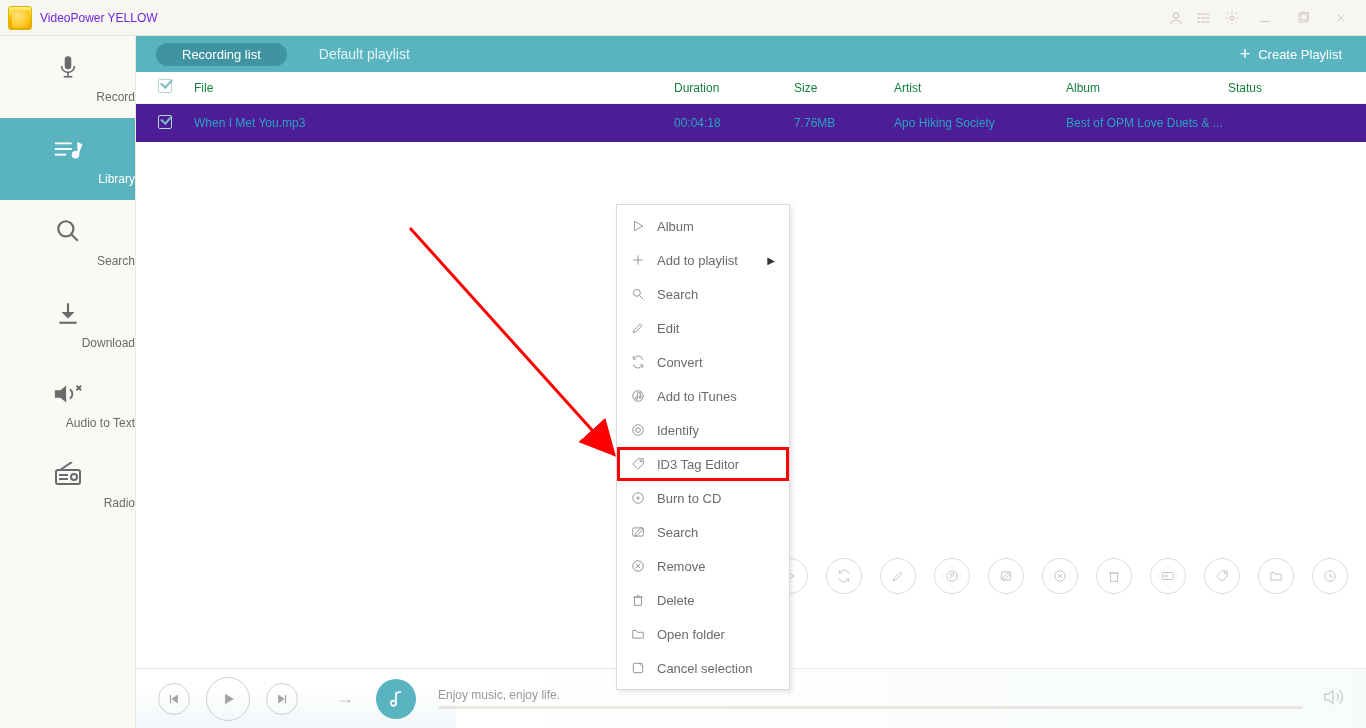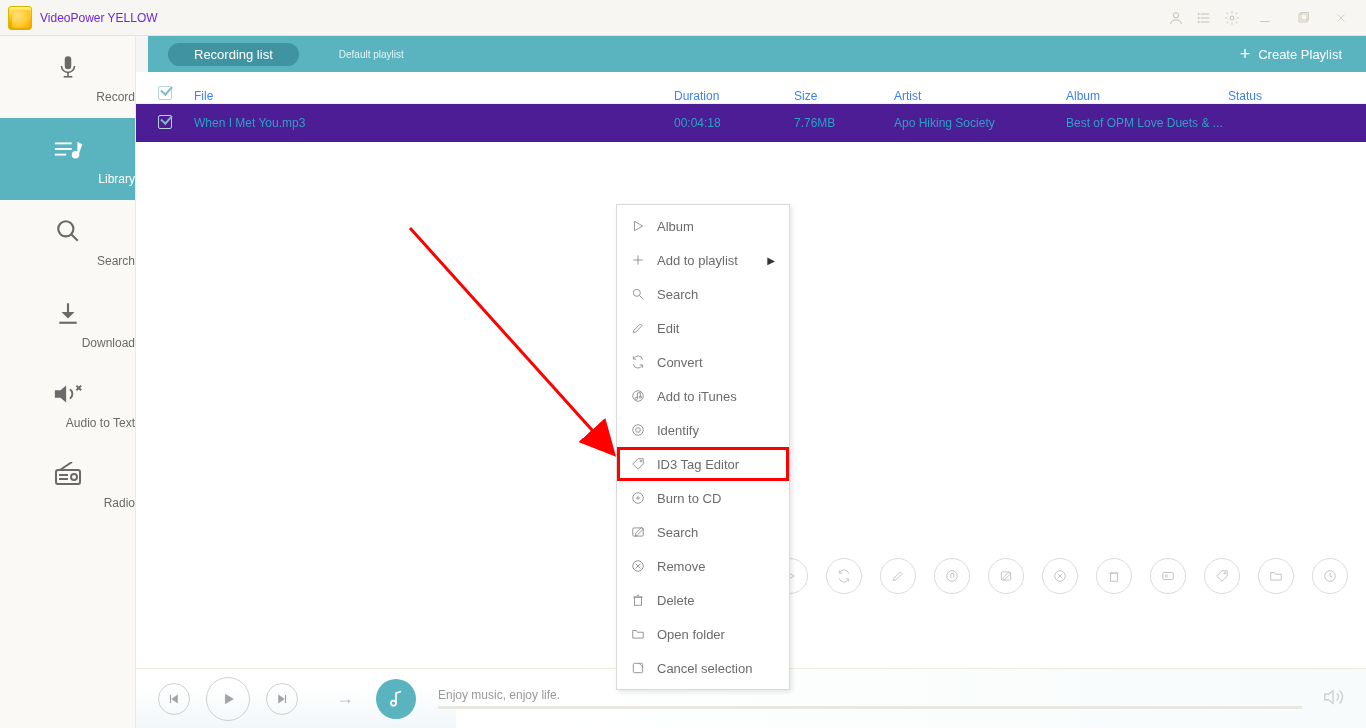--- a/index.html
+++ b/index.html
@@ -24,29 +24,29 @@
 .titlebar .spacer { flex: 1 1 auto; }
 .titlebar .win-icon {
   width: 24px; height: 24px; display: inline-flex; align-items: center; justify-content: center;
   color: #c6c1b3; font-size: 14px; margin-left: 4px; cursor: pointer;
 }
 .titlebar .win-icon svg { stroke:#c6c1b3; }
 .titlebar .win-icon.wide { width: 34px; }
 
 
 .tabstrip {
-  position: absolute; left: 148px; top: 36px; right: 0; height: 36px;
+  position: absolute; left: 136px; top: 36px; right: 0; height: 36px;
   background: #5ab4c0; display: flex; align-items: center; color: #fff;
 }
 .tabstrip .pill {
   margin-left: 20px; padding: 4px 26px; border-radius: 14px; font-size: 13px;
   background: #4094a1; color: #fff; cursor: pointer;
 }
 .tabstrip .tab-plain {
-  margin-left: 40px; font-size: 10px; color: #e2f4f6; cursor: pointer;
+  margin-left: 32px; font-size: 14px; color: #e2f4f6; cursor: pointer;
 }
 .tabstrip .right { margin-left: auto; display: flex; align-items: center; margin-right: 24px; cursor: pointer; font-size: 13px; }
 .tabstrip .right .plus { font-size: 18px; margin-right: 8px; line-height: 0; }
 
 
 .sidebar {
   position: absolute; left: 0; top: 36px; width: 136px; bottom: 0;
   background: #faf9f6; border-right: 1px solid #ece9e0;
 }
 .side-item {
@@ -56,22 +56,22 @@
 .side-item .ic { display: block; margin: 0 auto 10px auto; }
 .side-item.active { background: #5ab4c0; color: #fff; }
 .side-item.active svg * { stroke:#fff; fill:#fff; }
 
 
 .main {
   position: absolute; left: 136px; top: 72px; right: 0; bottom: 60px;
   background: #fff;
 }
 .list-header {
-  height: 32px; display: flex; align-items: flex-end; font-size: 12px;
-  color: #3b82f6; border-bottom: 1px solid #eef0f0;
+  height: 32px; display: flex; align-items: center; font-size: 12px;
+  color: #15803d; border-bottom: 1px solid #eef0f0;
 }
 .col-chk { width: 58px; text-align: center; }
 .col-file { flex: 0 0 480px; padding-left: 0; }
 .col-dur  { flex: 0 0 120px; }
 .col-size { flex: 0 0 100px; }
 .col-artist{ flex: 0 0 172px; }
 .col-album{ flex: 0 0 162px; }
 .col-status{ flex: 1 1 auto; }
 
 .list-row {

